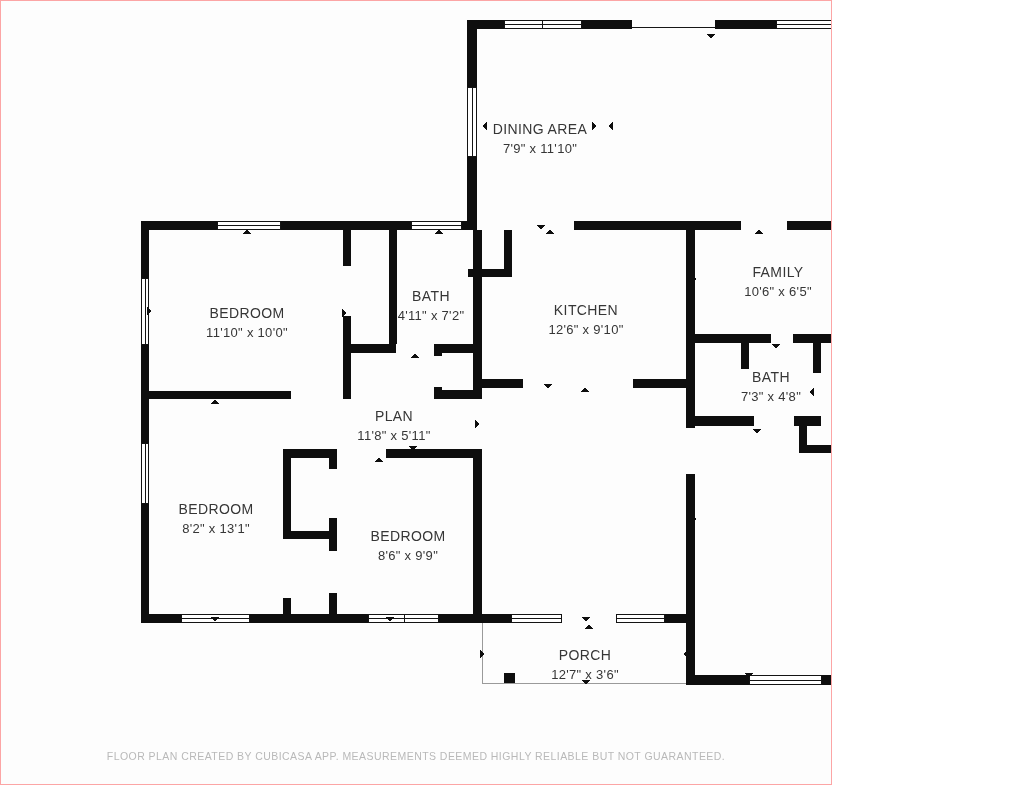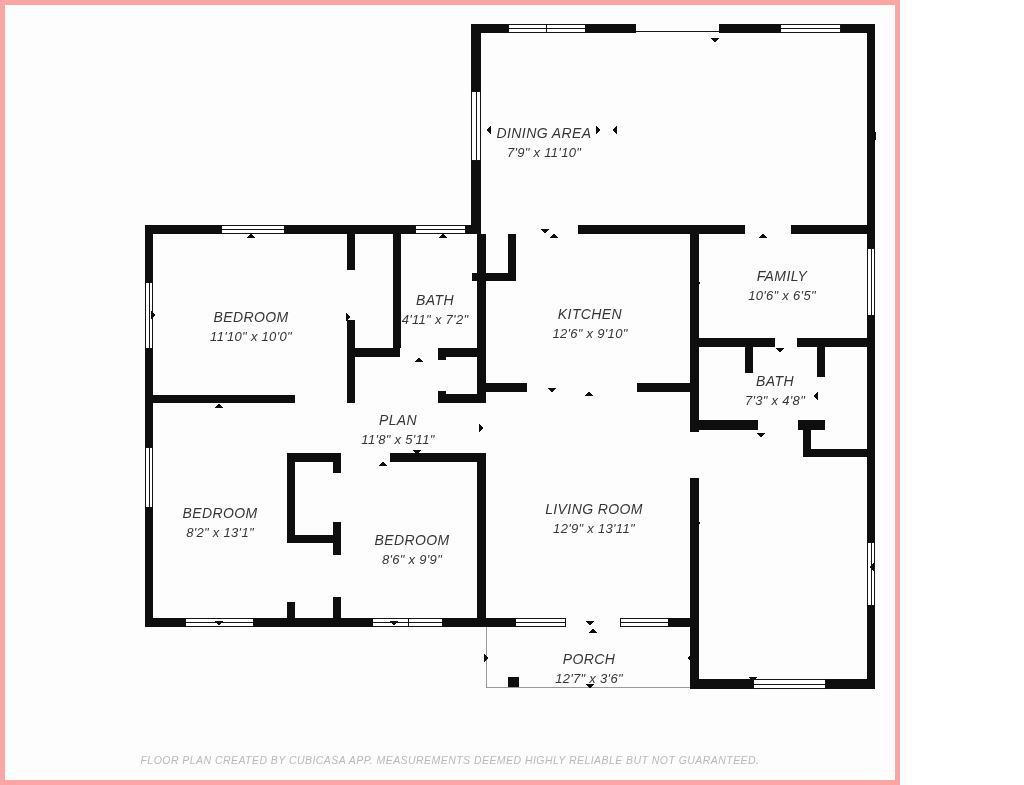--- a/index.html
+++ b/index.html
@@ -1,19 +1,19 @@
 <!DOCTYPE html>
 <html><head>
 <meta charset="utf-8">
 <style>
   html,body{margin:0;padding:0;background:#fff;}
   .page{
-    position:relative;width:900px;height:785px;
-    background:#fdfdfd;border:5px solid #fca5a5;box-sizing:border-box;
-    font-family:"Liberation Sans", sans-serif;overflow:hidden;font-style:italic;
+    position:relative;width:832px;height:785px;
+    background:#fdfdfd;border:1px solid #fca5a5;box-sizing:border-box;
+    font-family:"Liberation Sans", sans-serif;overflow:hidden;
   }
   .plan-svg{position:absolute;left:0;top:0;}
   .room-label{
     position:absolute;transform:translateX(-50%);
     text-align:center;white-space:nowrap;color:#363636;
   }
   .room-label .rname{font-size:14px;line-height:15px;letter-spacing:.4px;}
   .room-label .rdims{font-size:13px;line-height:15px;margin-top:4px;letter-spacing:.3px;}
   .footer{
     position:absolute;left:0;right:0;top:749px;text-align:center;
@@ -224,23 +224,19 @@
     <div class="rdims">11'8" x 5'11"</div>
   </div>
   <div class="room-label" style="left:215px;top:501px">
     <div class="rname">BEDROOM</div>
     <div class="rdims">8'2" x 13'1"</div>
   </div>
   <div class="room-label" style="left:407px;top:528px">
     <div class="rname">BEDROOM</div>
     <div class="rdims">8'6" x 9'9"</div>
   </div>
-  <div class="room-label" style="left:589px;top:497px">
-    <div class="rname">LIVING ROOM</div>
-    <div class="rdims">12'9" x 13'11"</div>
-  </div>
   <div class="room-label" style="left:584px;top:647px">
     <div class="rname">PORCH</div>
     <div class="rdims">12'7" x 3'6"</div>
   </div>
 
   <div class="footer">FLOOR PLAN CREATED BY CUBICASA APP. MEASUREMENTS DEEMED HIGHLY RELIABLE BUT NOT GUARANTEED.</div>
 </div>
 
 </body></html>

